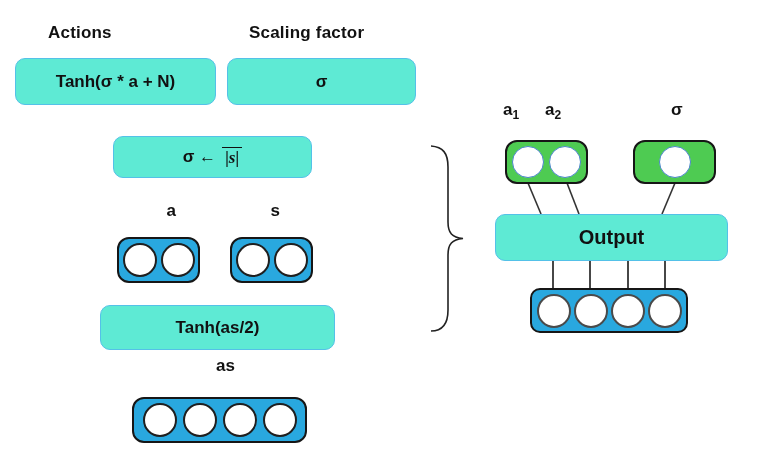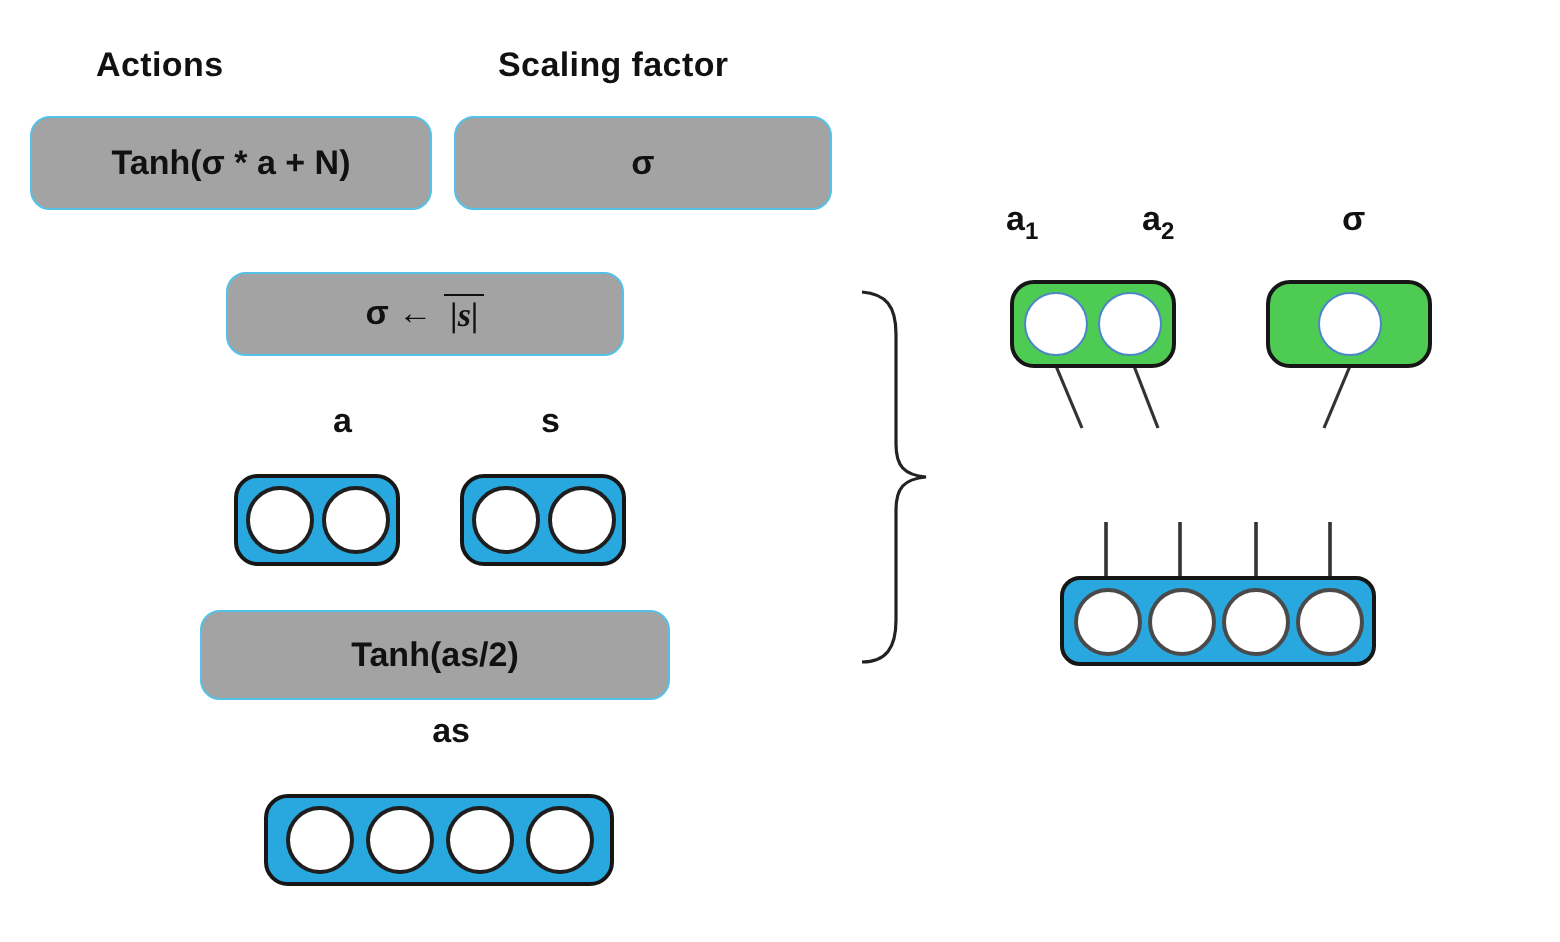--- a/index.html
+++ b/index.html
@@ -25,21 +25,21 @@
   .heading{
     position:absolute;
     font-weight:bold;
     font-size:17px;
     color:var(--text-dark);
     letter-spacing:.2px;
     white-space:nowrap;
   }
   .obox{
     position:absolute;
-    background:#a3a3a3;
+    background:#5eead4;
     border:1.6px solid var(--outline-blue);
     border-radius:10px;
     display:flex;
     align-items:center;
     justify-content:center;
     font-weight:bold;
     font-size:17px;
     color:var(--text-dark);
     white-space:nowrap;
   }
@@ -147,33 +147,36 @@
   <div class="nbox blue" style="left:132px; top:397px; width:175px; height:46px; gap:6px;">
       <div class="node-circle dark"></div>
       <div class="node-circle dark"></div>
       <div class="node-circle dark"></div>
       <div class="node-circle dark"></div>
     </div>
 
   <div class="vlabel" style="left:503px; top:100px;">
     <span>a</span><sub>1</sub>
   </div>
-  <div class="vlabel" style="left:545px; top:100px;margin-left:26px;">
+  <div class="vlabel" style="left:545px; top:100px;">
     <span>a</span><sub>2</sub>
   </div>
   <div class="vlabel" style="left:671px; top:100px;">σ</div>
 
   <div class="nbox green" style="left:505px; top:140px; width:83px; height:44px; gap:5px;">
       <div class="node-circle bluering"></div>
       <div class="node-circle bluering"></div>
     </div>
   <div class="nbox green" style="left:633px; top:140px; width:83px; height:44px;">
       <div class="node-circle bluering"></div>
     </div>
 
+  <div class="obox output" style="left:495px; top:214px; width:233px; height:47px;">
+    <span>Output</span>
+  </div>
 
   <div class="nbox blue" style="left:530px; top:288px; width:158px; height:45px; gap:3px; border-radius:10px;">
       <div class="node-circle gray"></div>
       <div class="node-circle gray"></div>
       <div class="node-circle gray"></div>
       <div class="node-circle gray"></div>
     </div>
 
 </div>
 

